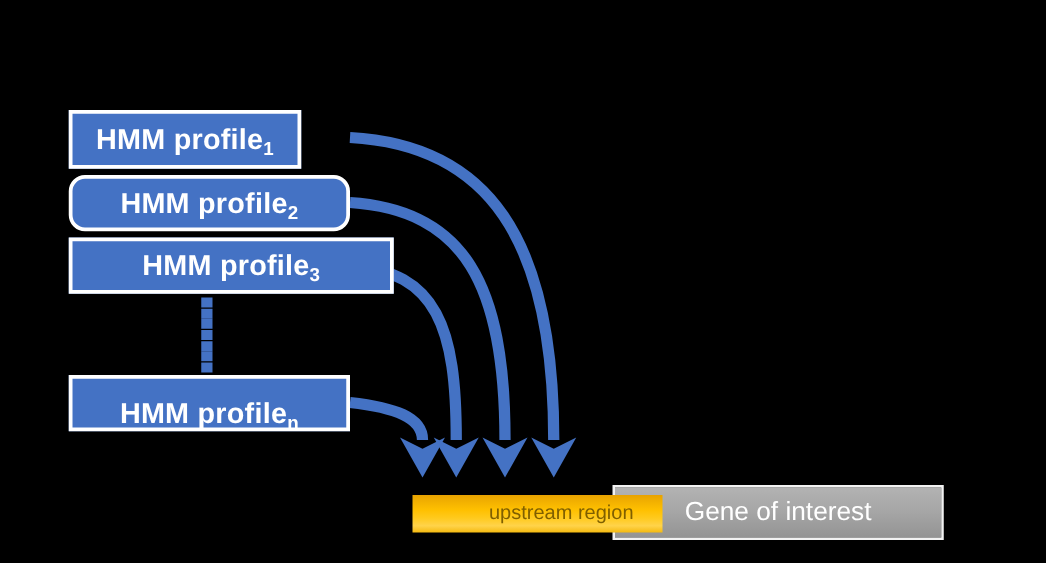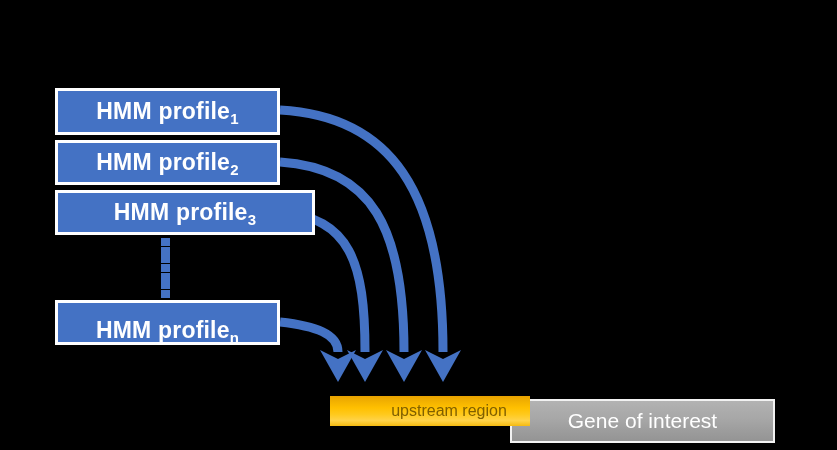--- a/index.html
+++ b/index.html
@@ -122,25 +122,25 @@
       <path d="M 280,322 C 316,326 338,334 338,352"></path>
     </g>
     <g fill="#4472C4" stroke="none">
       <path d="M 443,382 L 425,350 L 443,359 L 461,350 Z"></path>
       <path d="M 404,382 L 386,350 L 404,359 L 422,350 Z"></path>
       <path d="M 365,382 L 347,350 L 365,359 L 383,350 Z"></path>
       <path d="M 338,382 L 320,350 L 338,359 L 356,350 Z"></path>
     </g>
   </svg>
 
-  <div class="profile-box" style="left:55px; top:88px; width:225px; height:47px;">
+  <div class="profile-box" style="left:55px; top:88px; width:186px; height:47px;">
     <span class="profile-label"><span>HMM profile</span><sub>1</sub></span>
   </div>
 
-  <div class="profile-box" style="left:55px; top:140px; width:225px; height:45px;">
+  <div class="profile-box" style="left:55px; top:140px; width:225px; height:45px;border-radius:13px;">
     <span class="profile-label"><span>HMM profile</span><sub>2</sub></span>
   </div>
 
   <div class="profile-box" style="left:55px; top:190px; width:260px; height:45px;">
     <span class="profile-label"><span>HMM profile</span><sub>3</sub></span>
   </div>
 
   <div class="ellipsis-dots" style="left:161px; top:238px; width:9px; height:60px;">
     <span></span>
     <span></span>
@@ -148,21 +148,21 @@
     <span></span>
     <span></span>
     <span></span>
     <span></span>
   </div>
 
   <div class="profile-box" style="left:55px; top:300px; width:225px; height:45px;align-items:flex-end;">
     <span class="profile-label"><span>HMM profile</span><sub>n</sub></span>
   </div>
 
-  <div class="gene-box" style="left:510px; top:388px; width:265px; height:44px;margin-top:11px;">
+  <div class="gene-box" style="left:490px; top:388px; width:265px; height:44px;">
     <span class="gene-label">Gene of interest</span>
   </div>
 
   <div class="upstream-region" style="left:330px; top:396px; width:200px; height:30px;">
     <span class="upstream-label">upstream region</span>
   </div>
 
 </div>
 
 </body></html>

